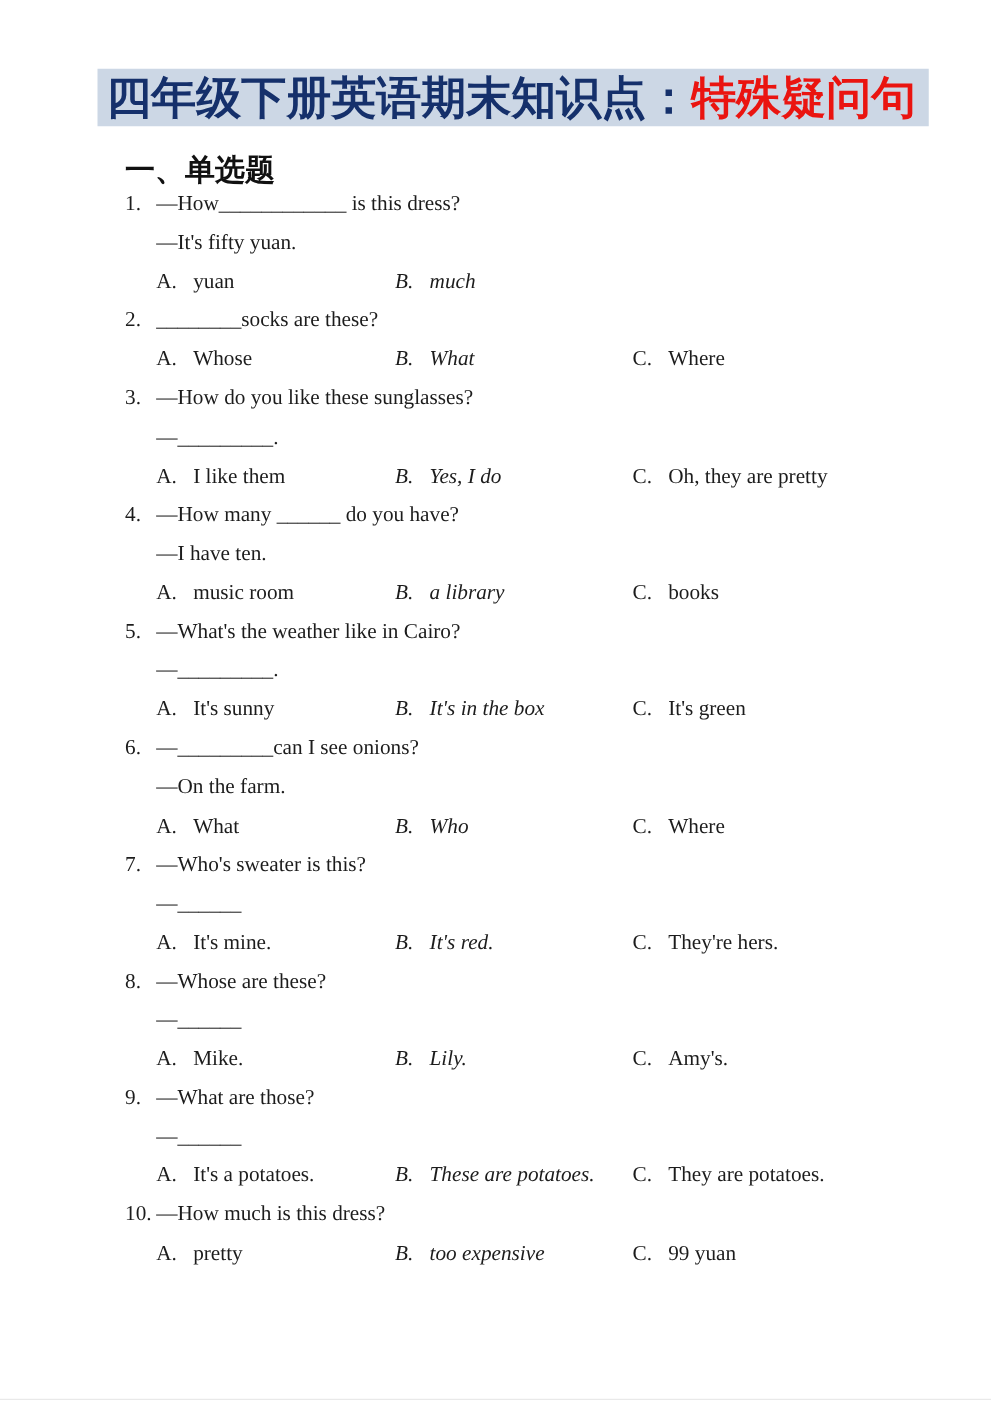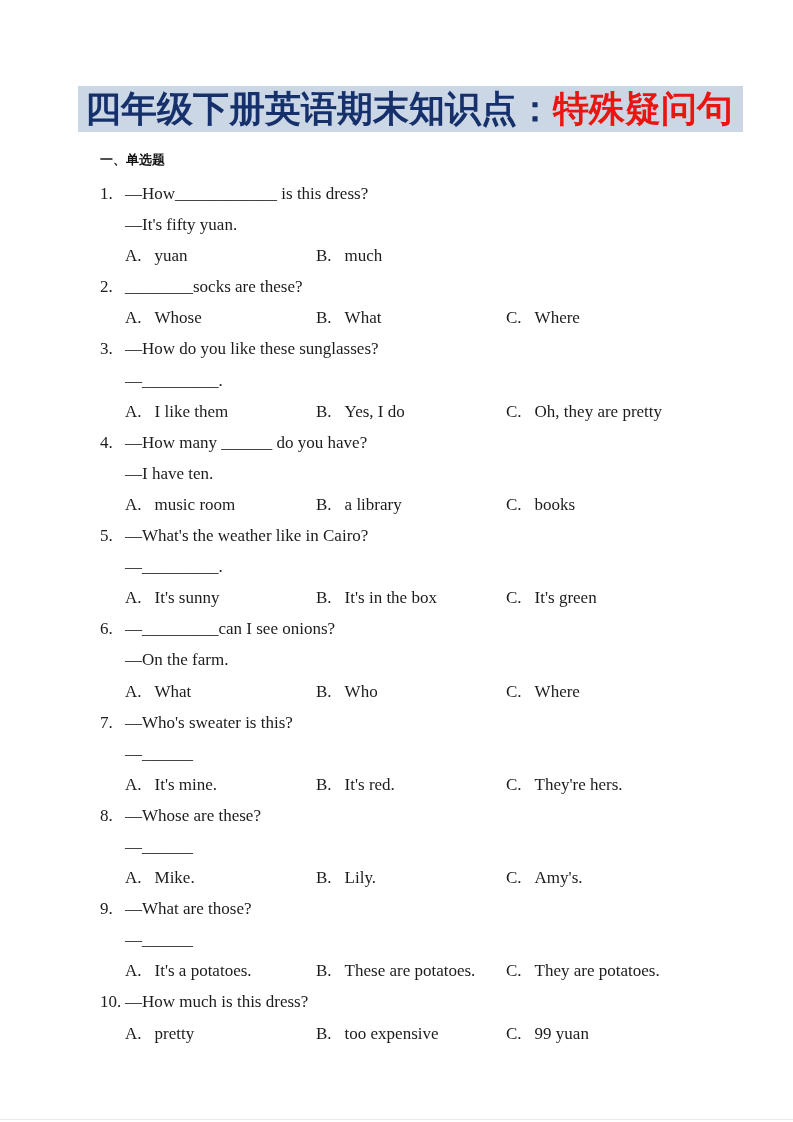--- a/index.html
+++ b/index.html
@@ -5,21 +5,21 @@
   * { box-sizing: border-box; margin: 0; padding: 0; }
   html, body { width: 793px; height: 1122px; }
   body {
     background: #ffffff;
     font-family: "Liberation Serif", serif;
     color: #1c1c1c;
     position: relative;
     overflow: hidden;
   }
 
-  .page { position: absolute; inset: 0; background: #ffffff; margin-top: 31px; }
+  .page { position: absolute; inset: 0; background: #ffffff; }
 
   .title-row {
     position: absolute;
     left: 78px;
     top: 55px;
     height: 46px;
     background: #ccd7e5;
     padding: 0 10px 0 7px;
     font-family: "Liberation Sans", "DejaVu Sans", sans-serif;
     font-weight: 700;
@@ -29,21 +29,21 @@
   }
   .title-main { color: #15306b; }
   .title-red  { color: #ea1410; }
 
   .section-heading {
     position: absolute;
     left: 100px;
     top: 120px;
     font-family: "Liberation Sans", "DejaVu Sans", sans-serif;
     font-weight: 700;
-    font-size: 13px;
+    font-size: 24px;
     color: #111111;
   }
 
   .questions {
     position: absolute;
     left: 100px;
     top: 147px;
     right: 25px;
   }
   .line {
@@ -53,21 +53,21 @@
   }
   .qnum {
     display: inline-block;
     min-width: 25px;
   }
   .reply { padding-left: 25px; }
 
   .opts { display: flex; padding-left: 25px; }
   .opt   { display: block; }
   .opt-a { width: 191px; }
-  .opt-b { width: 190px; }
+  .opt-b { width: 190px; font-style: italic; }
   .opt-c { flex: 1; }
   .opt-label { display: inline-block; margin-right: 13px; }
 
   .bottom-edge {
     position: absolute;
     left: 0; right: 0; bottom: 2px;
     height: 1px;
     background: #e9e9e9;
   }
 </style>

